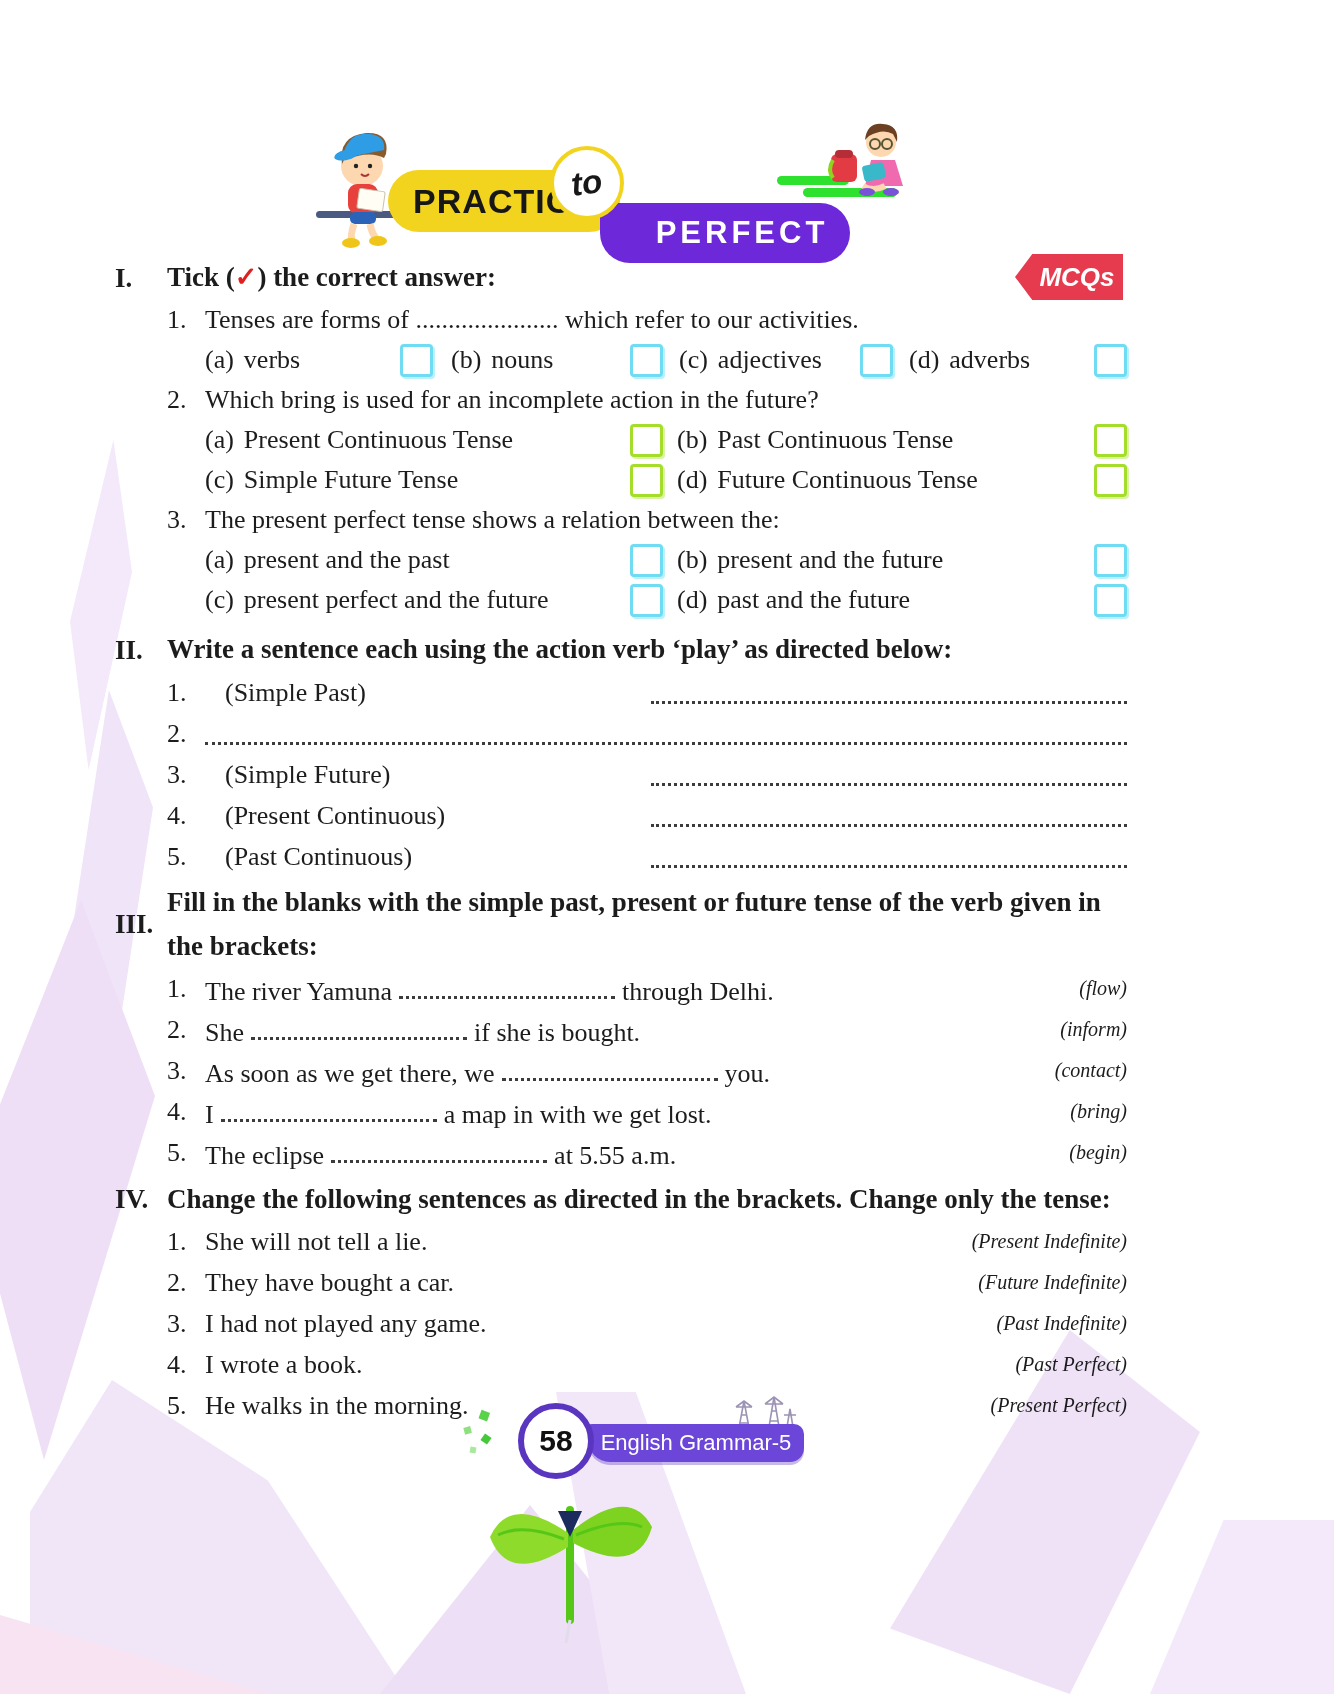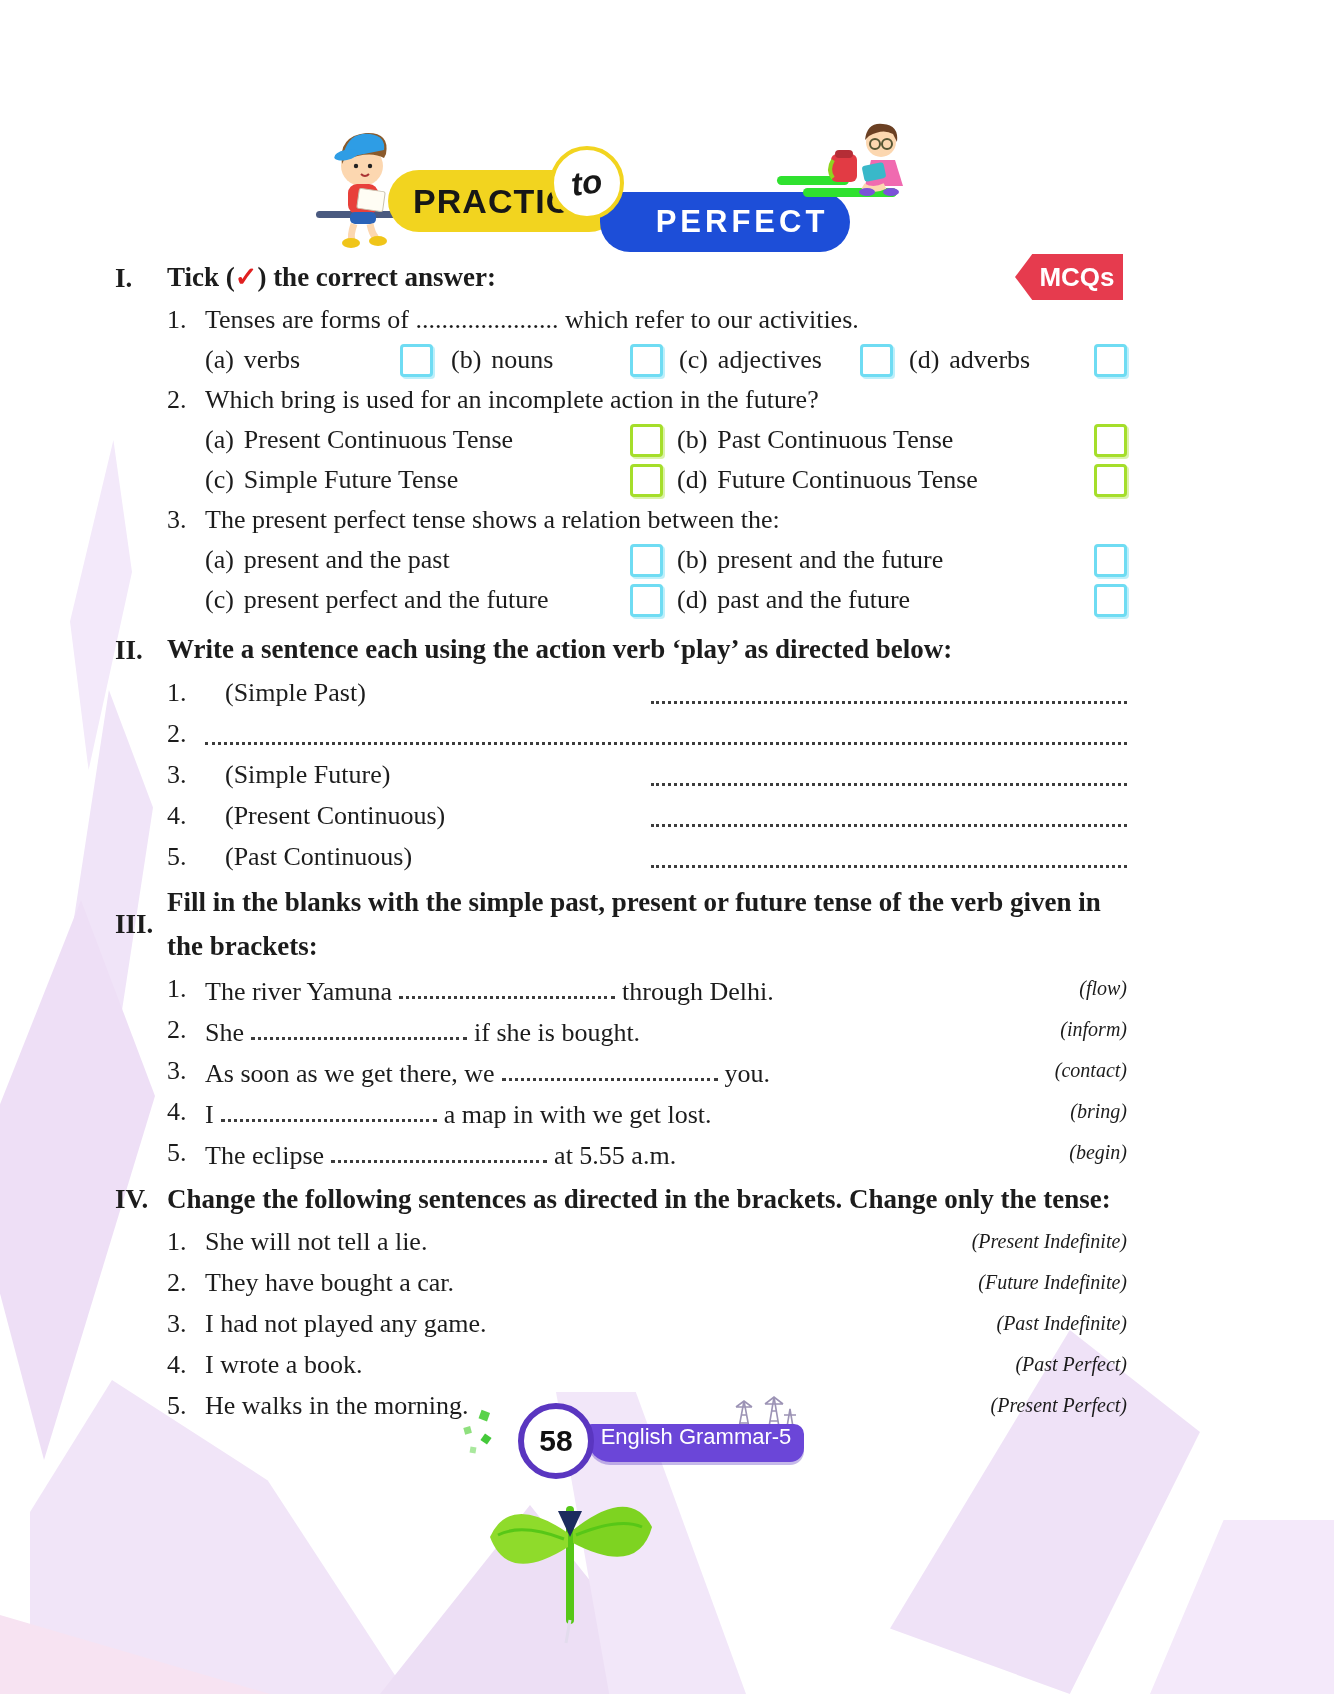--- a/index.html
+++ b/index.html
@@ -14,21 +14,21 @@
   .p5{left:380px;top:1505px;width:300px;height:189px;background:#eddff5;clip-path:polygon(50% 0,100% 100%,0 100%);}
   .p6{left:556px;top:1392px;width:190px;height:302px;background:#f2e7f9;clip-path:polygon(0 0,42% 0,100% 100%,28% 100%);}
   .p7{left:890px;top:1330px;width:310px;height:364px;background:#efe2f7;clip-path:polygon(58% 0,100% 28%,58% 100%,0 82%);}
   .p8{left:1150px;top:1520px;width:184px;height:174px;background:#f4e9fa;clip-path:polygon(40% 0,100% 0,100% 100%,0 100%);}
   .p9{left:0;top:1615px;width:270px;height:79px;background:#f7e3f2;clip-path:polygon(0 0,100% 100%,0 100%);}
   
   .header{position:absolute;left:0;top:0;width:100%;height:260px;z-index:3;}
   .pill-practice{position:absolute;left:388px;top:170px;width:232px;height:62px;background:#f2d41f;
       border-radius:31px;display:flex;align-items:center;justify-content:center;}
   .pill-practice span{font-family:"Liberation Sans",sans-serif;font-weight:900;font-size:34px;letter-spacing:1px;color:#171717;}
-  .pill-perfect{position:absolute;left:600px;top:192px;width:250px;height:60px;background:#1d4ed8;
+  .pill-perfect{position:absolute;left:600px;top:203px;width:250px;height:60px;background:#6d28d9;
       border-radius:14px 30px 30px 30px;display:flex;align-items:center;justify-content:center;}
   .pill-perfect span{font-family:"Liberation Sans",sans-serif;font-weight:900;font-size:31px;letter-spacing:4px;color:#ffffff;padding-left:34px;}
   .to-circle{position:absolute;left:550px;top:146px;width:66px;height:66px;background:#ffffff;border:4px solid #f2d41f;
       border-radius:50%;display:flex;align-items:center;justify-content:center;z-index:4;}
   .to-circle span{font-family:"Liberation Sans",sans-serif;font-weight:900;font-style:italic;font-size:33px;color:#171717;transform:rotate(-8deg);}
   .boy-line{position:absolute;left:316px;top:211px;width:90px;height:7px;background:#4a5a80;border-radius:4px;}
   
   .content{position:absolute;left:115px;top:256px;width:1012px;z-index:2;}
   .row{display:flex;align-items:center;min-height:40px;}
   .secrow{min-height:44px;position:relative;}
@@ -56,28 +56,28 @@
   .item-label{font-size:26px;width:426px;flex:none;margin-left:20px;}
   .dotline{flex:1;border-bottom:3px dotted #3c3c3c;height:1.1em;align-self:flex-end;margin-bottom:9px;}
   .blank{display:inline-block;width:216px;border-bottom:3px dotted #3c3c3c;height:0.95em;vertical-align:baseline;margin:0 7px;}
   .hint{margin-left:auto;font-style:italic;font-size:20px;white-space:nowrap;padding-left:20px;}
   .mt8{margin-top:8px;}
   .mt4{margin-top:4px;}
   
   .mcq-badge{position:absolute;right:4px;top:-2px;width:108px;height:46px;background:#e63b4e;
       clip-path:polygon(0 50%,16% 0,100% 0,100% 100%,16% 100%);
       display:flex;align-items:center;justify-content:center;}
-  .mcq-badge span{font-family:"Liberation Sans",sans-serif;font-weight:900;font-size:26px;color:#ffffff;padding-left:16px;}
+  .mcq-badge span{font-family:"Liberation Sans",sans-serif;font-weight:900;font-style:italic;font-size:26px;color:#ffffff;padding-left:16px;}
   
   .footer{position:absolute;left:0;top:1385px;width:1334px;height:309px;z-index:2;}
   .page-circle{position:absolute;left:518px;top:18px;width:64px;height:64px;background:#ffffff;border:6px solid #5a36c0;
       border-radius:50%;display:flex;align-items:center;justify-content:center;z-index:3;}
   .page-circle span{font-family:"Liberation Sans",sans-serif;font-weight:bold;font-size:30px;color:#111111;}
   .book-banner{position:absolute;left:588px;top:39px;width:216px;height:38px;background:#6b46d8;
-      border-radius:4px 10px 14px 22px;display:flex;align-items:flex-start;justify-content:center;z-index:2;
+      border-radius:4px 10px 14px 22px;display:flex;align-items:center;justify-content:center;z-index:2;
       box-shadow:0 3px 0 rgba(90,54,192,.35);}
   .book-banner span{font-family:"Liberation Sans",sans-serif;font-size:22px;color:#ffffff;}
   .svg-abs{position:absolute;}
 </style>
 </head>
 <body>
 
 <div class="page">
 
   <div class="petal p1"></div>

